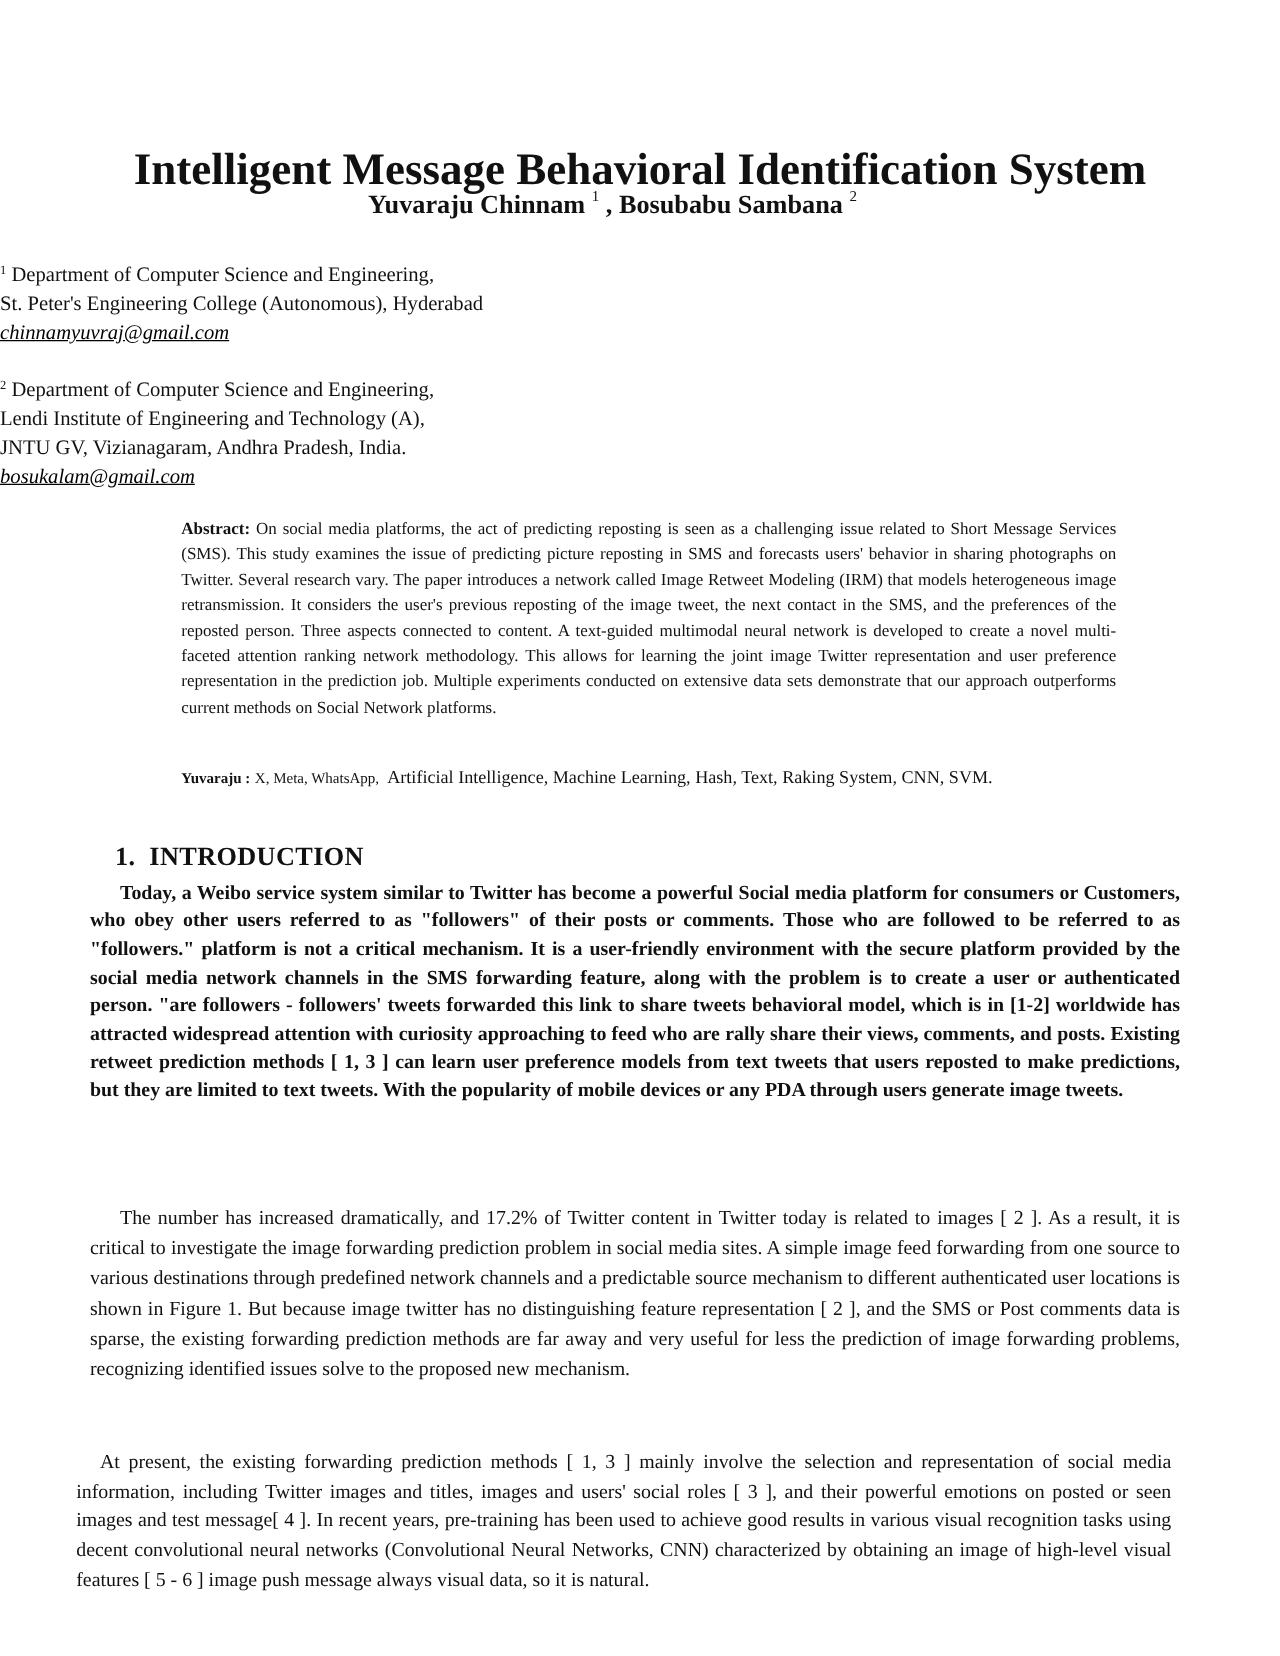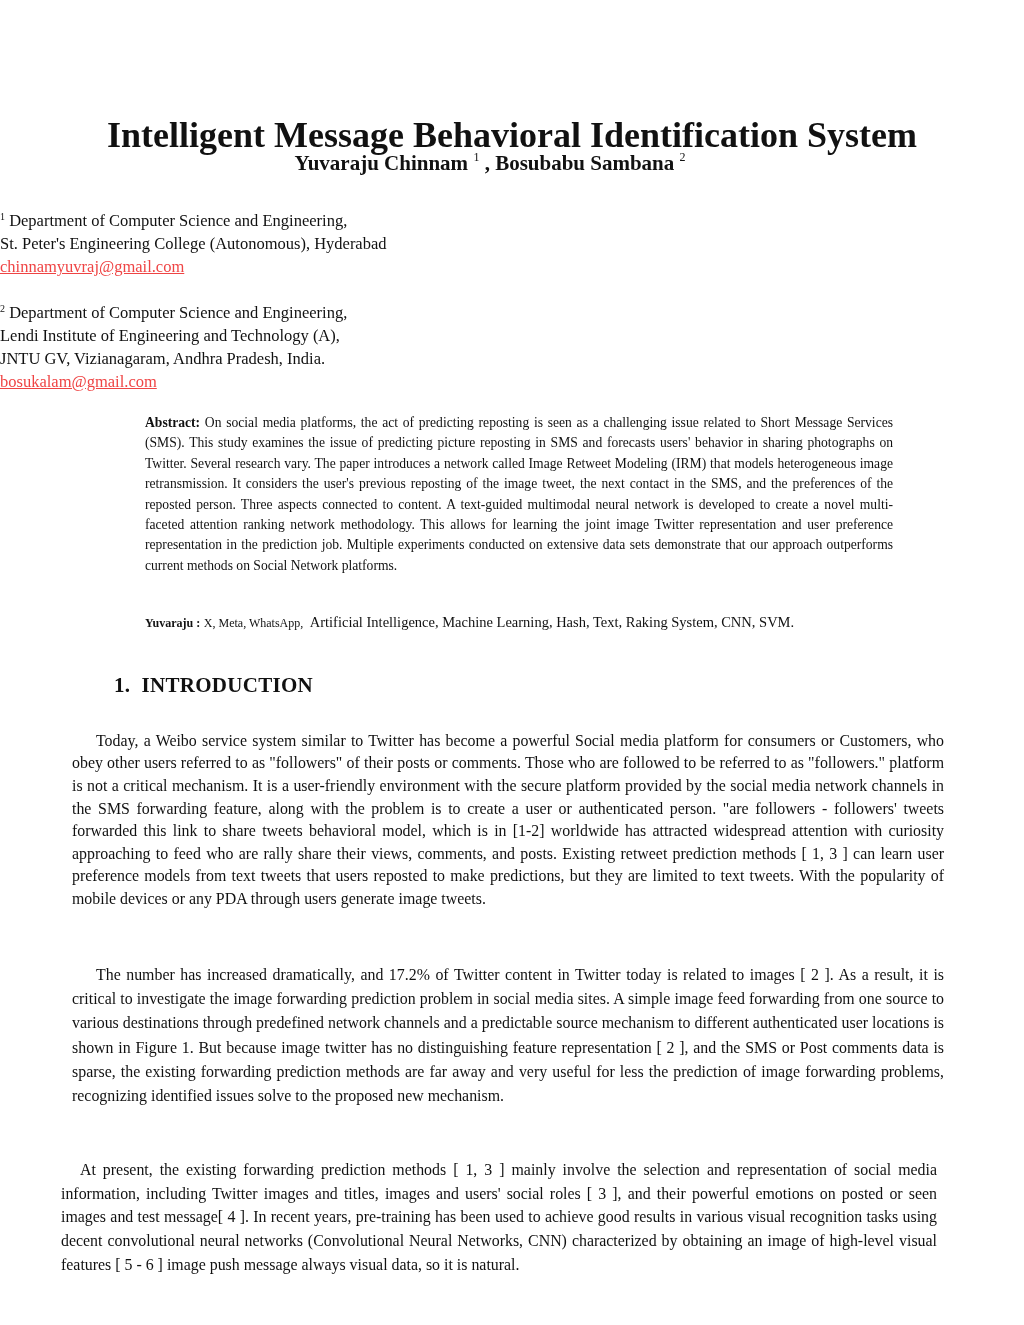--- a/index.html
+++ b/index.html
@@ -16,42 +16,42 @@
     font-size: 21px; font-weight: bold;
   }
   .authors sup { font-size: 12px; font-weight: normal; vertical-align: 9px; }
   .affil {
     position: absolute; left: 0; width: 1024px; text-align: left;
     font-size: 16.5px; line-height: 23px;
   }
   .affil sup { font-size: 10px; vertical-align: 6px; }
   .affil1 { top: 205px; }
   .affil2 { top: 297px; }
-  .email { color: #ef4444; text-decoration: underline; }
+  .email { color: #000000; text-decoration: underline; font-style: italic; }
   .abstract {
     position: absolute; top: 413px; left: 145px; width: 748px;
     font-size: 13.6px; line-height: 20.4px; text-align: justify;
   }
   .abstract b { font-weight: bold; }
   .keywords {
     position: absolute; top: 614px; left: 145px; width: 760px;
     font-size: 14.5px;
   }
   .keywords .small { font-size: 12px; }
   .keywords b { font-size: 12px; }
   .section {
-    position: absolute; top: 673px; left: 114px;
+    position: absolute; top: 673px; left: 92px;
     font-size: 21px; font-weight: bold; letter-spacing: 0.3px;
   }
   .para {
     position: absolute; left: 72px; width: 872px;
     font-size: 15.9px; line-height: 22.6px; text-align: justify;
     text-indent: 24px;
   }
-  .p1 { top: 714px; }
+  .p1 { top: 688px; font-weight: bold; }
   .p2 { top: 947px; line-height: 24.2px; }
   .p3 { top: 1142px; left: 61px; width: 876px; line-height: 23.8px; text-indent: 19px; }
 </style>
 </head>
 <body>
 
 <div class="title">Intelligent Message Behavioral Identification System</div>
 
 <div class="authors">
   <span>Yuvaraju Chinnam</span>

